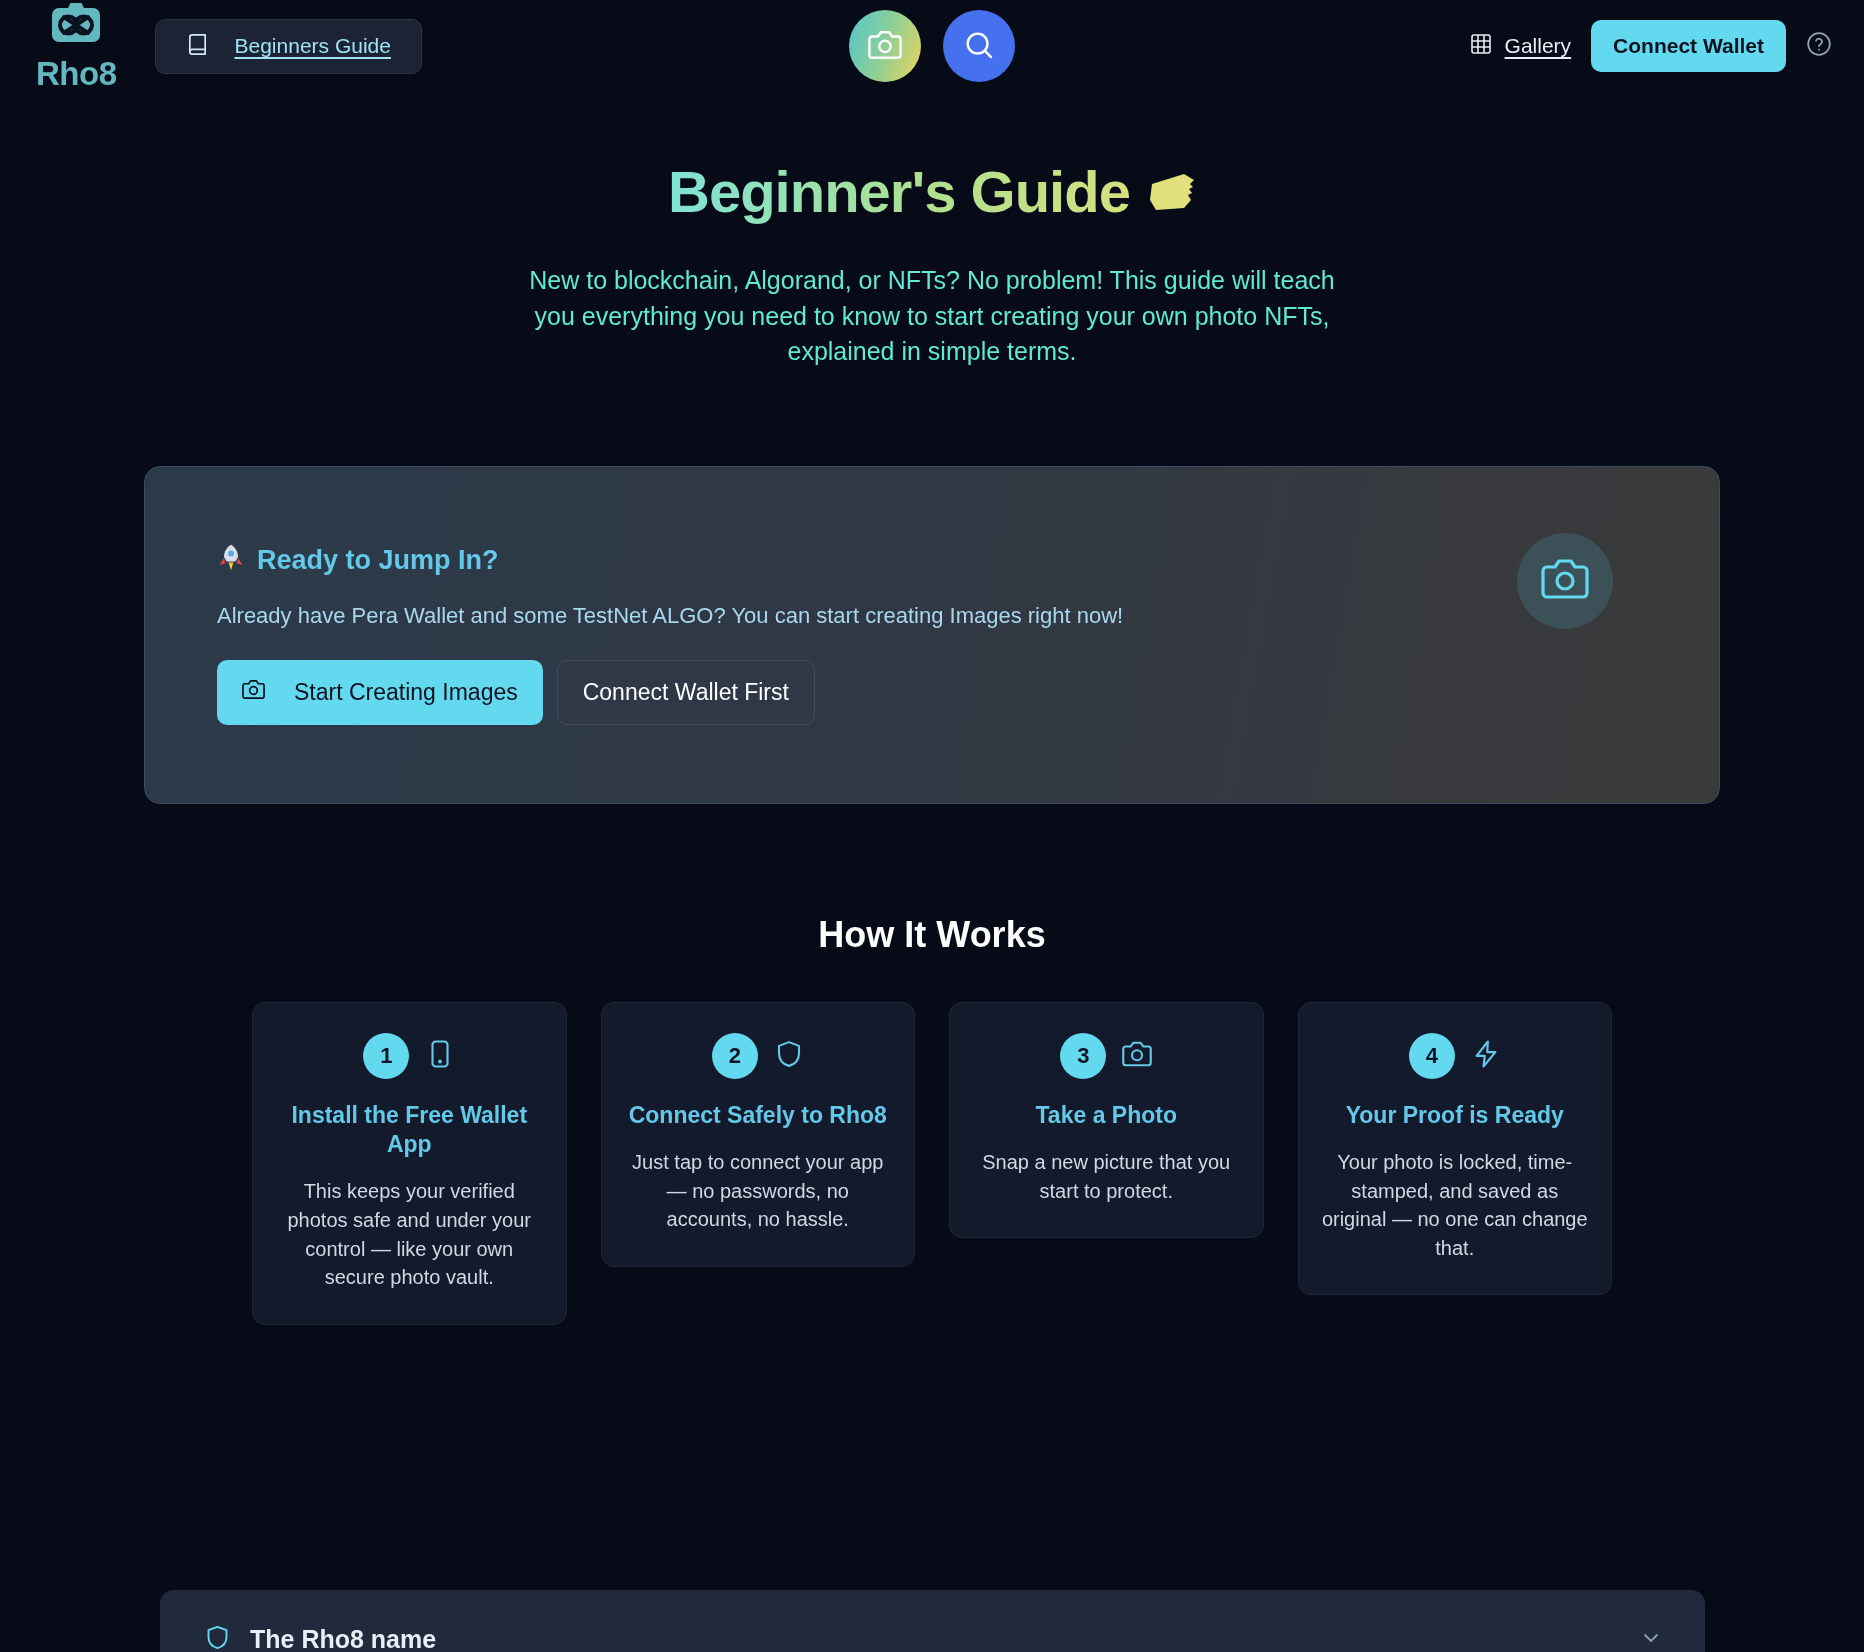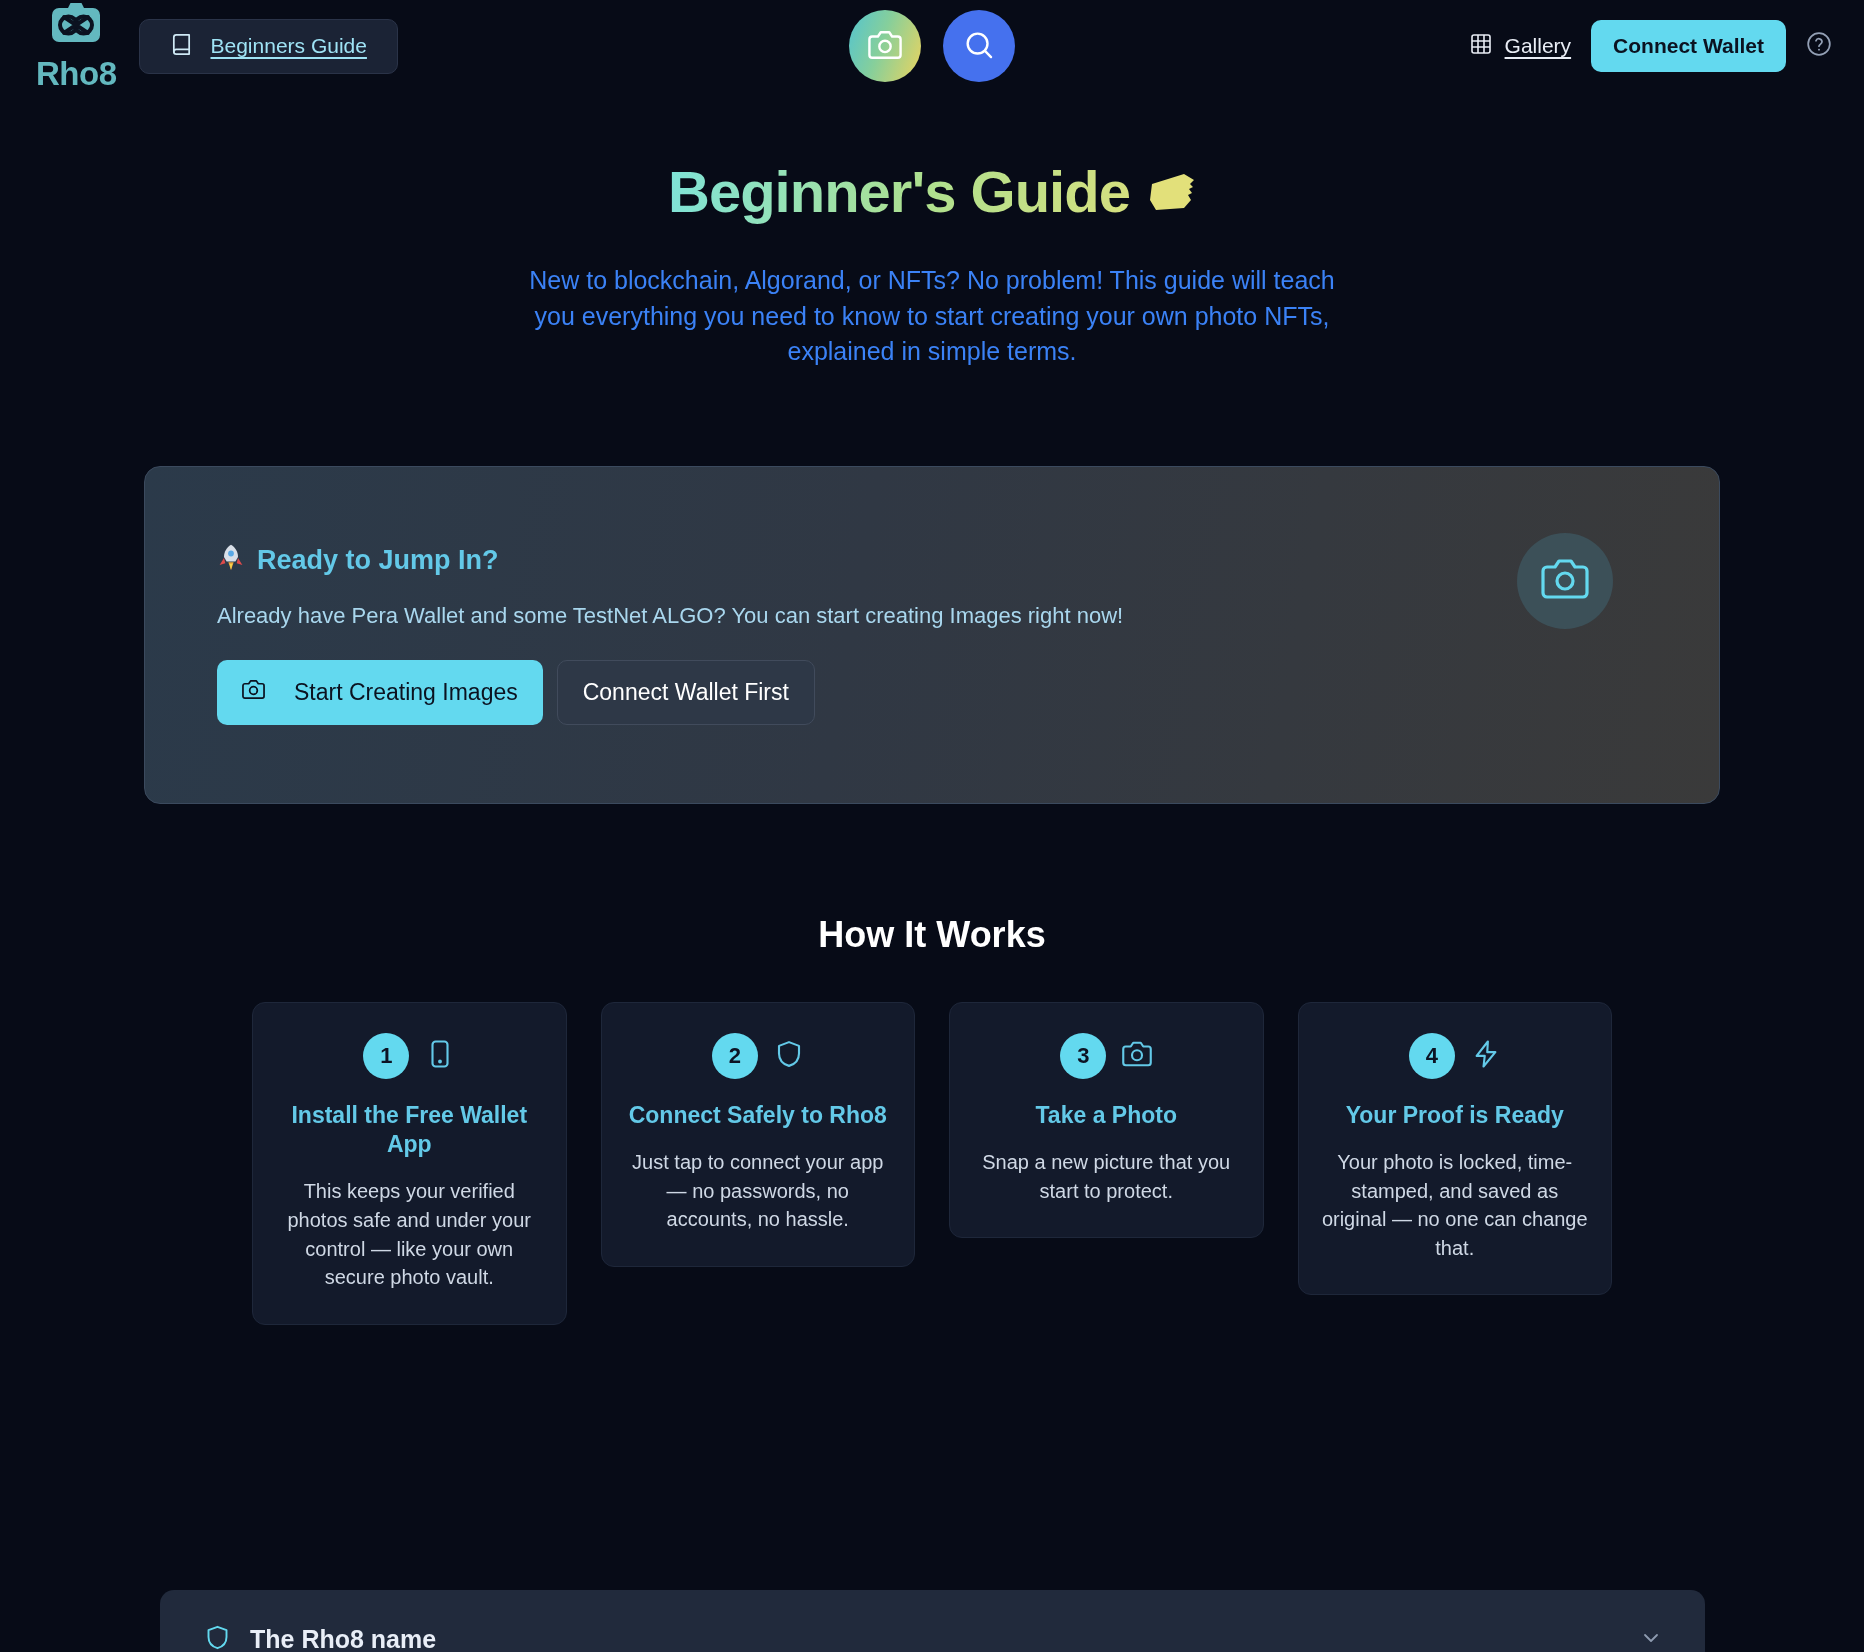--- a/index.html
+++ b/index.html
@@ -29,24 +29,24 @@
     flex-direction: column;
   }
   .brand-logo { width: 50px; height: 44px; display: block; }
   .brand-name {
     font-size: 33px;
     font-weight: 700;
     color: #63b8bf;
     letter-spacing: -0.5px;
   }
   .guide-pill {
-    margin-left: 22px;
-    display: flex;
-    align-items: center;
-    gap: 18px;
+    margin-left: 38px;
+    display: flex;
+    align-items: center;
+    gap: 26px;
     background: #1b2335;
     border: 1px solid #2a3348;
     border-radius: 10px;
     padding: 13px 30px;
   }
   .guide-pill-label {
     font-size: 21px;
     color: #9fe3f5;
     text-decoration: underline;
     text-underline-offset: 4px;
@@ -114,21 +114,21 @@
   .hero-title-emoji {
     display: inline-block;
     vertical-align: -2px;
     margin-left: 14px;
   }
   .hero-sub {
     margin: 36px auto 0;
     width: 810px;
     font-size: 25px;
     line-height: 1.42;
-    color: #3b82f6;
+    color: #5eead4;
   }
 
   
   .jump-card {
     position: relative;
     margin: 96px auto 0;
     width: 1576px;
     height: 338px;
     border-radius: 16px;
     border: 1px solid #3b4a5e;

